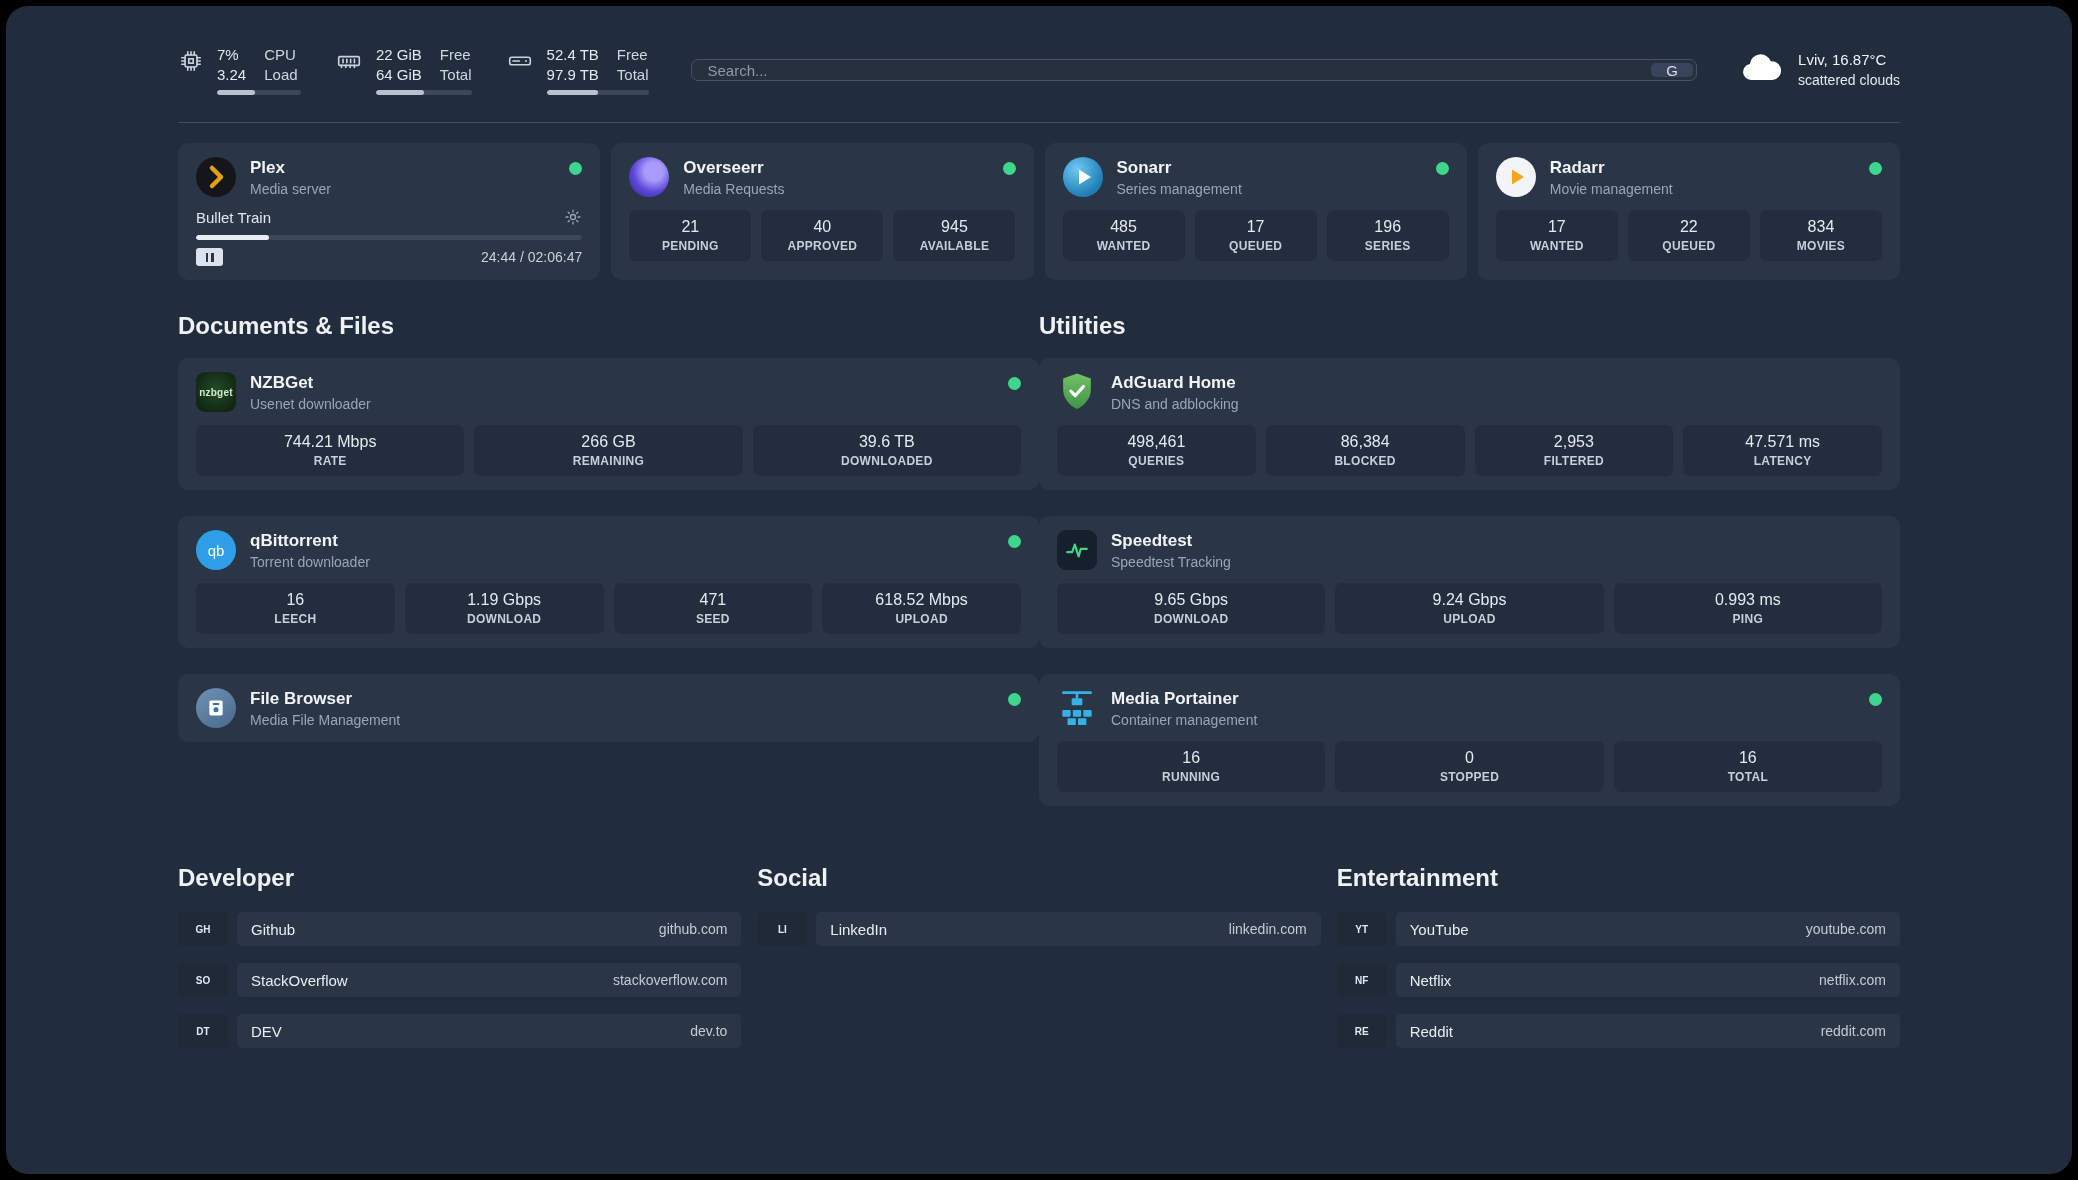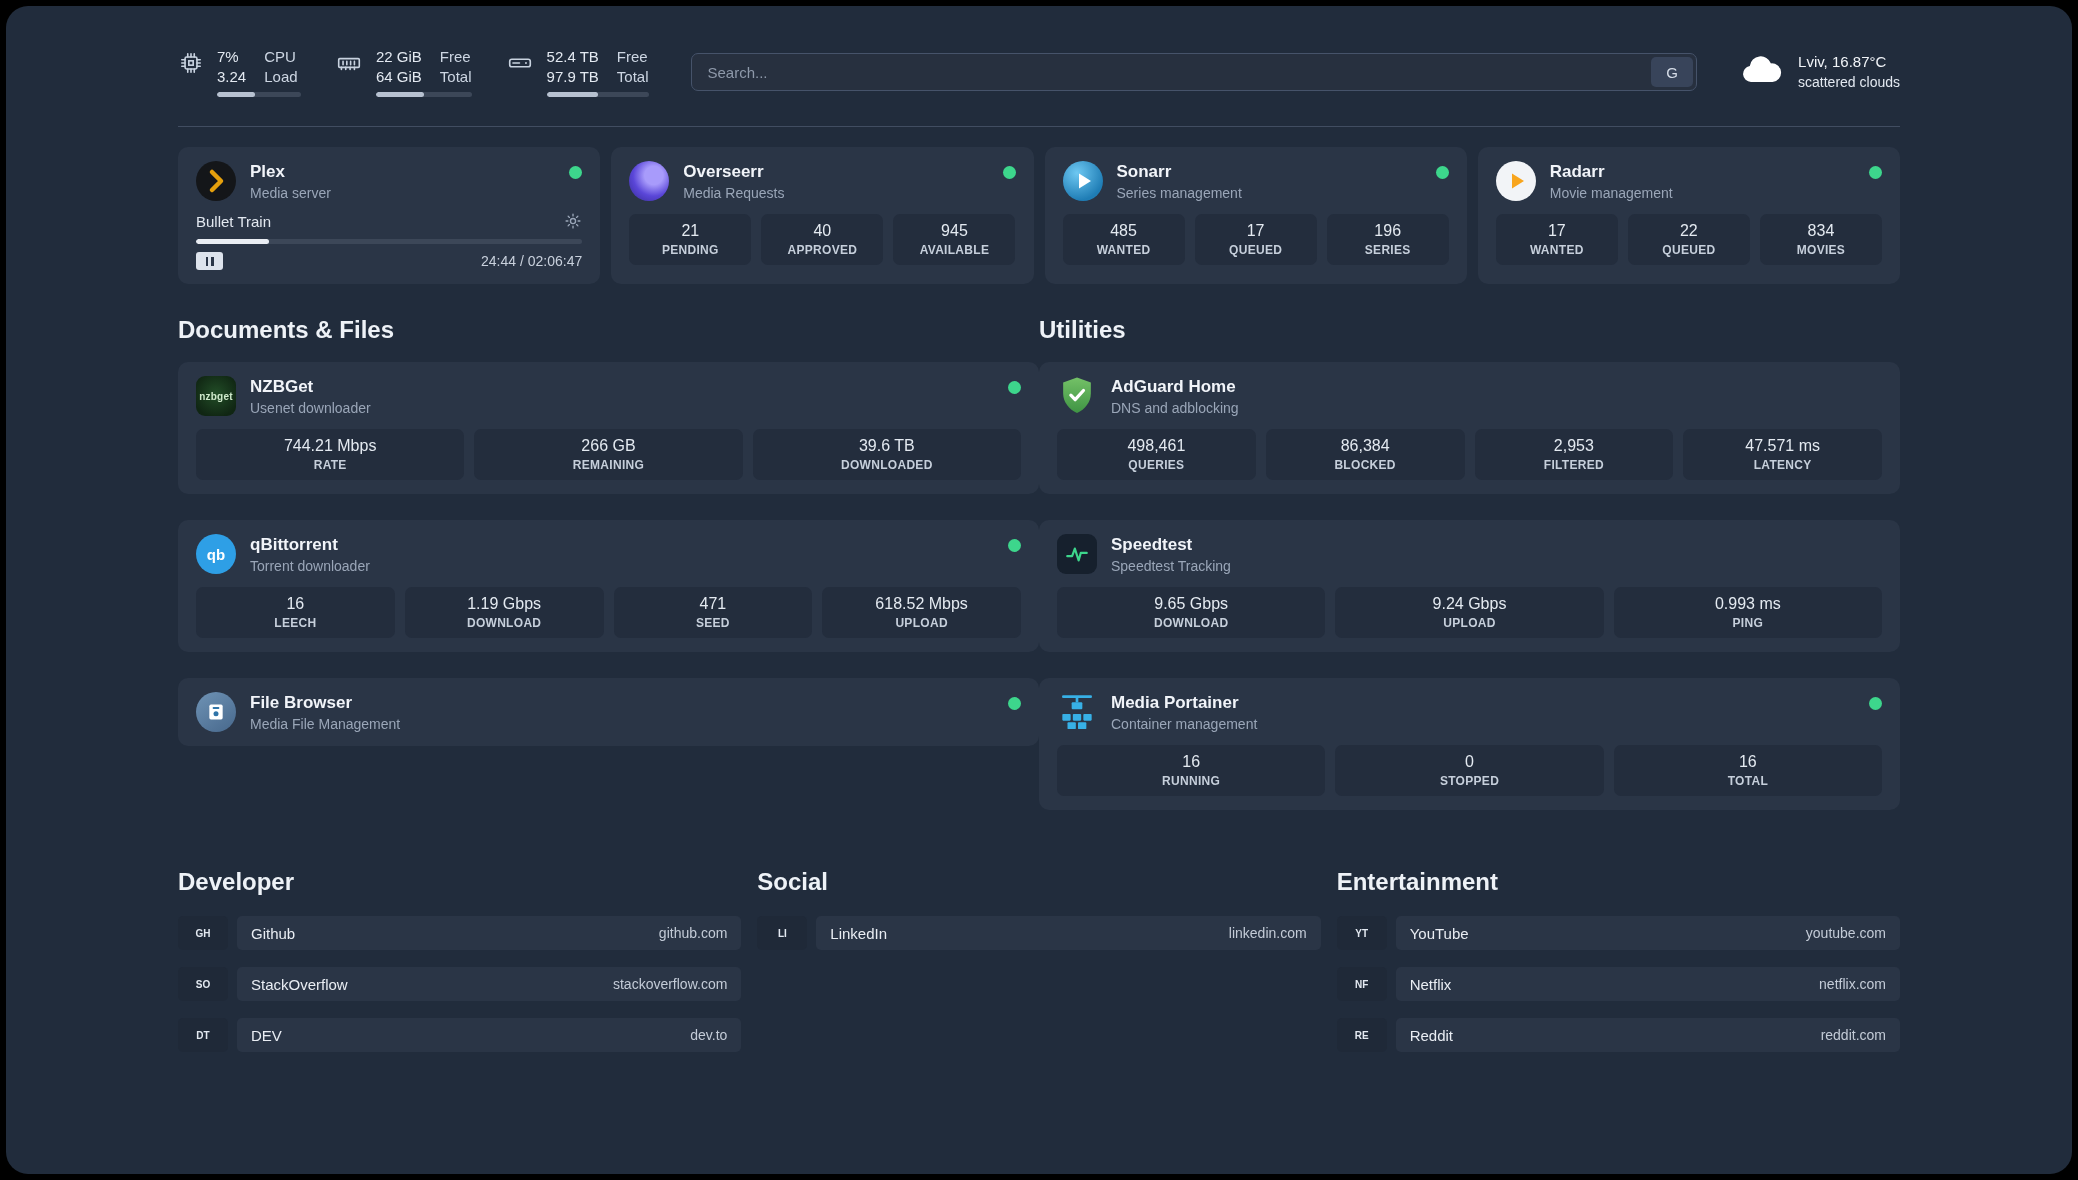--- a/index.html
+++ b/index.html
@@ -12,21 +12,21 @@
   .sysgroup{display:flex;align-items:flex-start;gap:34px}
   .sys{display:flex;align-items:flex-start;gap:13px}
   .sys-icon{color:#c9d3e0;margin-top:3px;flex:none}
   .sys-body{display:flex;flex-direction:column;gap:6px;min-width:84px}
   .sys-cols{display:flex;gap:18px}
   .sys-col{display:flex;flex-direction:column;font-size:15px;line-height:1.3;color:#e3e9f1;white-space:nowrap}
   .sys-col.labels{color:#cdd6e3}
   .meter{height:5px;width:100%;background:#3c4758;border-radius:3px;overflow:hidden}
   .meter>span{display:block;height:100%;background:#b7c1d0;border-radius:3px}
 
-  .search{flex:1;display:flex;align-items:stretch;height:38px;border:1px solid #46536a;border-radius:7px;background:#27303f;overflow:hidden;margin:9px 8px}
+  .search{flex:1;display:flex;align-items:stretch;height:22px;border:1px solid #46536a;border-radius:7px;background:#27303f;overflow:hidden;margin:15px 8px}
   .search input{flex:1;background:transparent;border:0;outline:none;color:#e0e6ef;font-size:15px;padding:0 16px;font-family:"Liberation Sans",sans-serif}
   .search input::placeholder{color:#8e99aa}
   .search .engine{width:42px;margin:3px;border-radius:5px;display:flex;align-items:center;justify-content:center;background:#38445a;color:#d7dee9;font-size:15px;border:0;cursor:pointer;font-family:"Liberation Sans",sans-serif}
 
   .weather{display:flex;align-items:center;gap:13px;flex:none}
   .weather-text{display:flex;flex-direction:column;line-height:1.35}
   .weather-loc{font-size:15px;color:#f1f4f8}
   .weather-cond{font-size:14px;color:#e3e9f1}
 
   .divider{border:0;border-top:1px solid #414d61;margin-top:26px}
@@ -60,21 +60,21 @@
   .pause-btn{width:27px;height:18px;background:#dde3ec;border-radius:3px;display:inline-flex;align-items:center;justify-content:center;gap:3px;cursor:pointer}
   .pause-btn i{width:2.5px;height:9px;background:#2a3547;display:block}
   .time{font-size:14px;color:#c9d1dd}
 
   
   .icon-plex{background:#141619}
   .icon-overseerr{background:radial-gradient(circle at 62% 36%,#a89bfb 0 26%,#5a46d8 58%,#33298f)}
   .icon-sonarr{background:radial-gradient(circle at 35% 30%,#6ec8f2,#1f7db5 72%)}
   .icon-radarr{background:#f2f4f7}
   .icon-nzbget{background:radial-gradient(circle at 50% 45%,#224d27,#102613 78%);border-radius:9px;color:#cfe9cb;font-size:10px;font-weight:700;letter-spacing:.2px}
-  .icon-qb{background:#2e9fe6;color:#fff;font-weight:700;font-size:15px}
+  .icon-qb{background:#2e9fe6;color:#fff;font-weight:400;font-size:15px}
   .icon-filebrowser{background:linear-gradient(145deg,#6f93b5,#47688c)}
   .icon-speedtest{background:#16202d;border-radius:9px}
   .icon-shield,.icon-portainer{background:transparent;border-radius:0}
 
   
   .columns{display:grid;grid-template-columns:1fr 1fr;margin-top:32px}
   .col-cards{display:flex;flex-direction:column;gap:26px;margin-top:18px}
 
   
   .bookmarks{display:grid;grid-template-columns:repeat(3,1fr);gap:16px;margin-top:58px;align-items:start}

